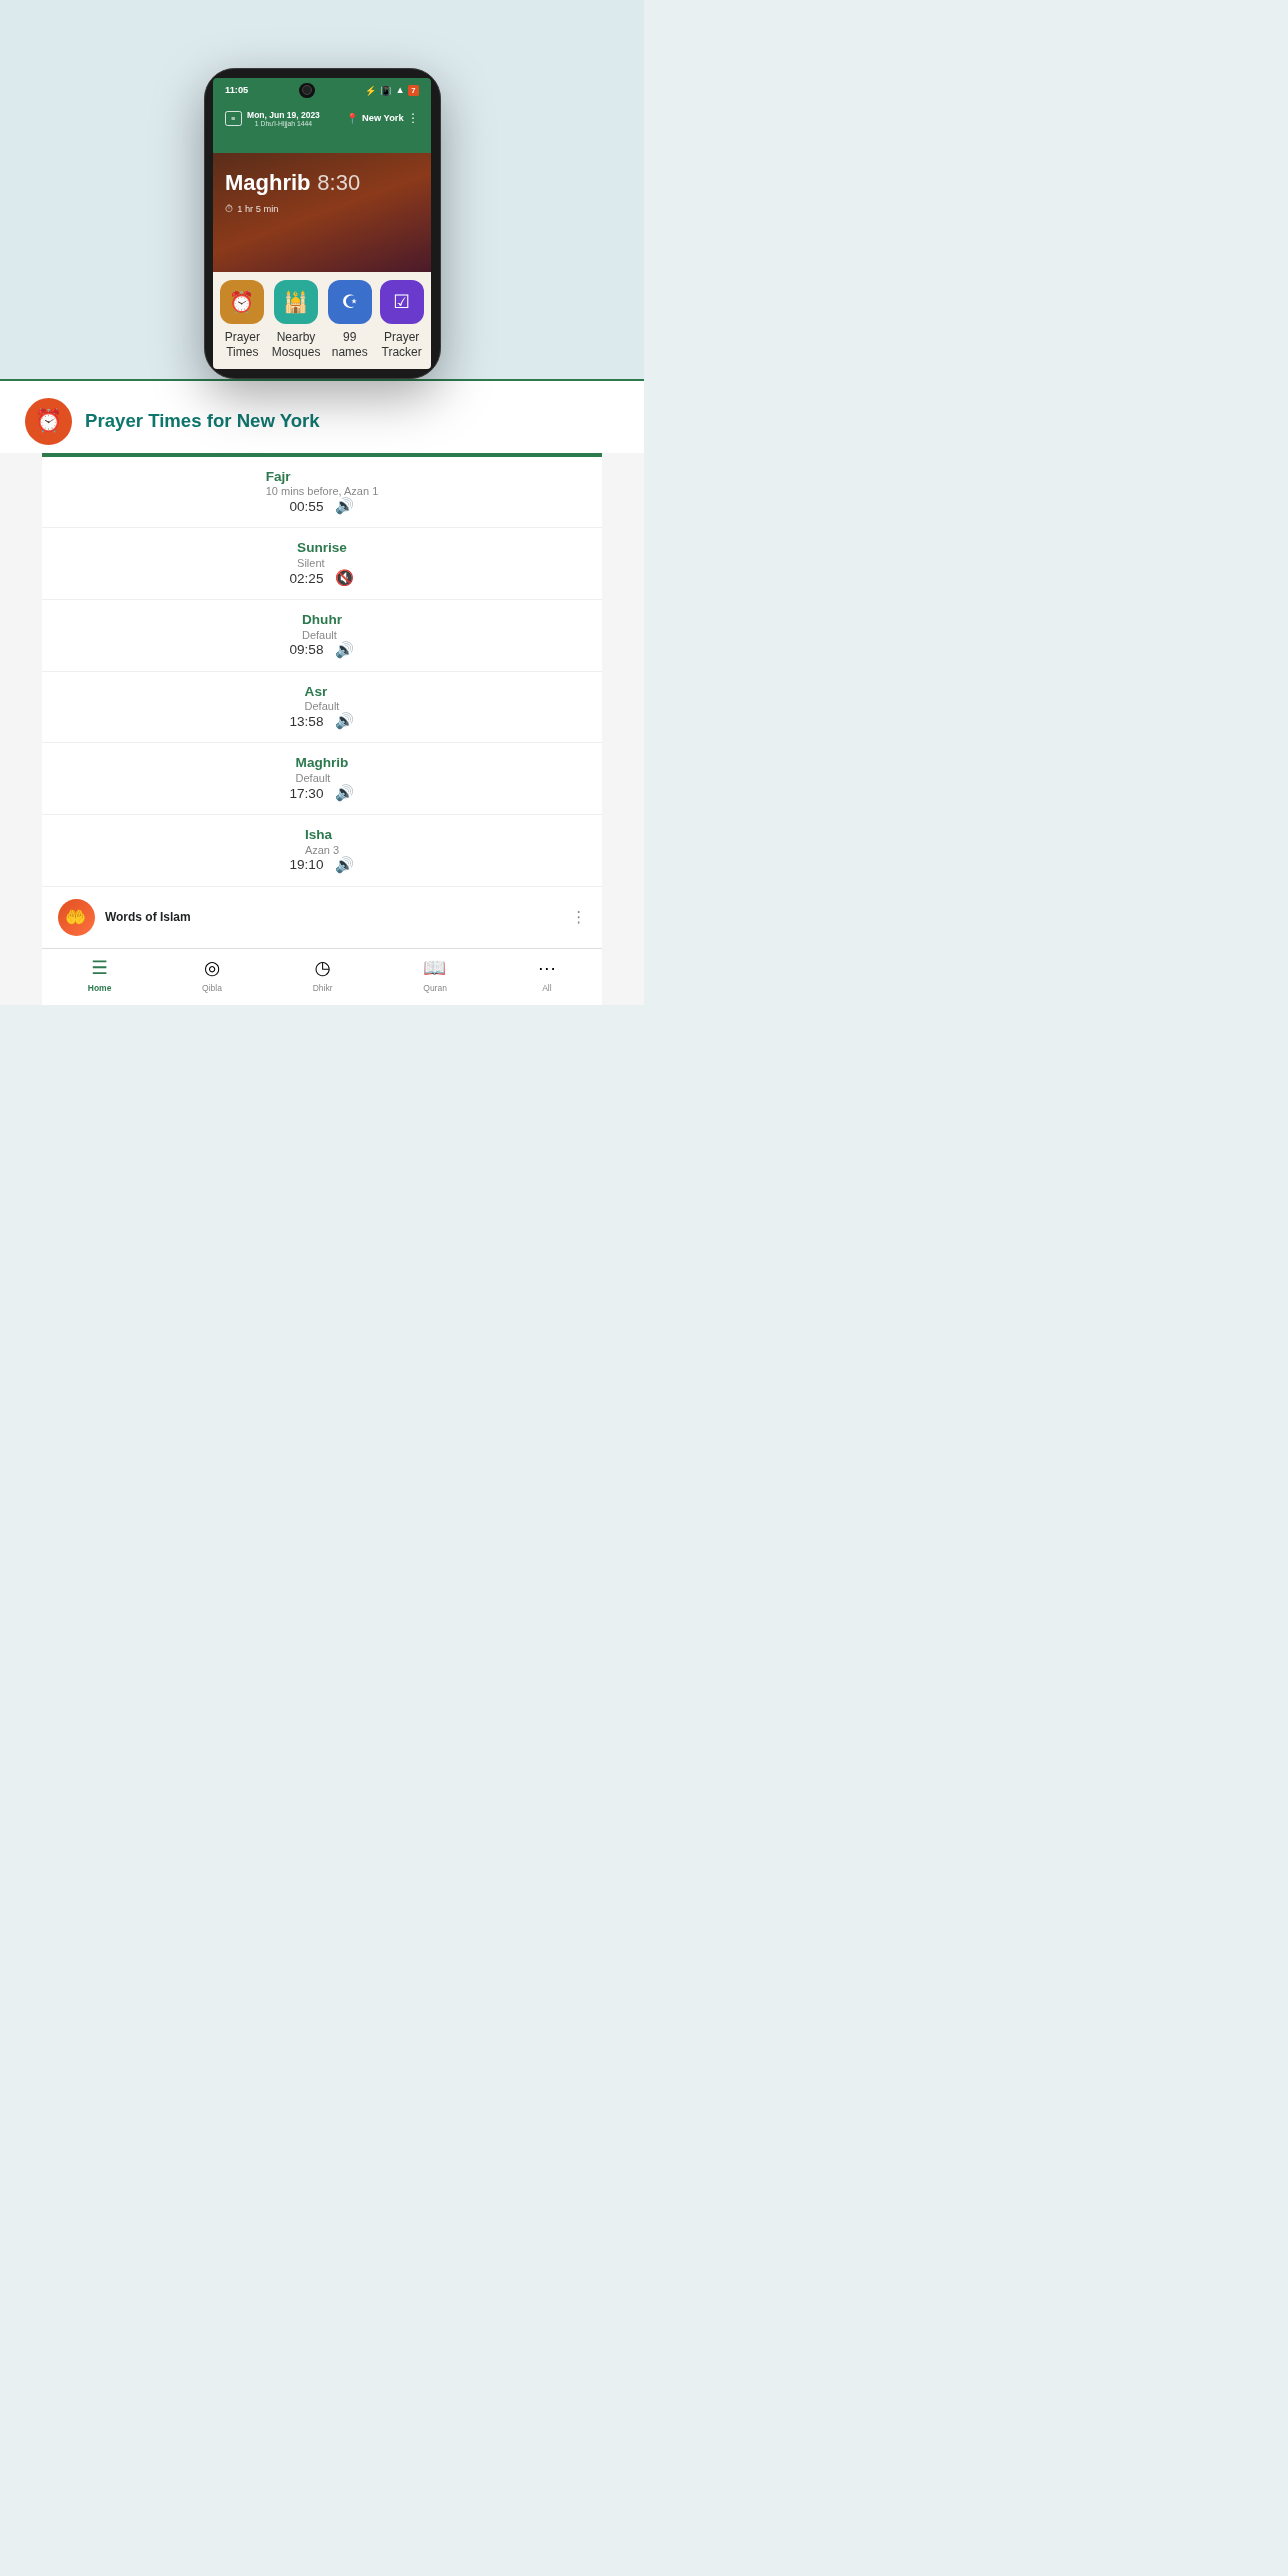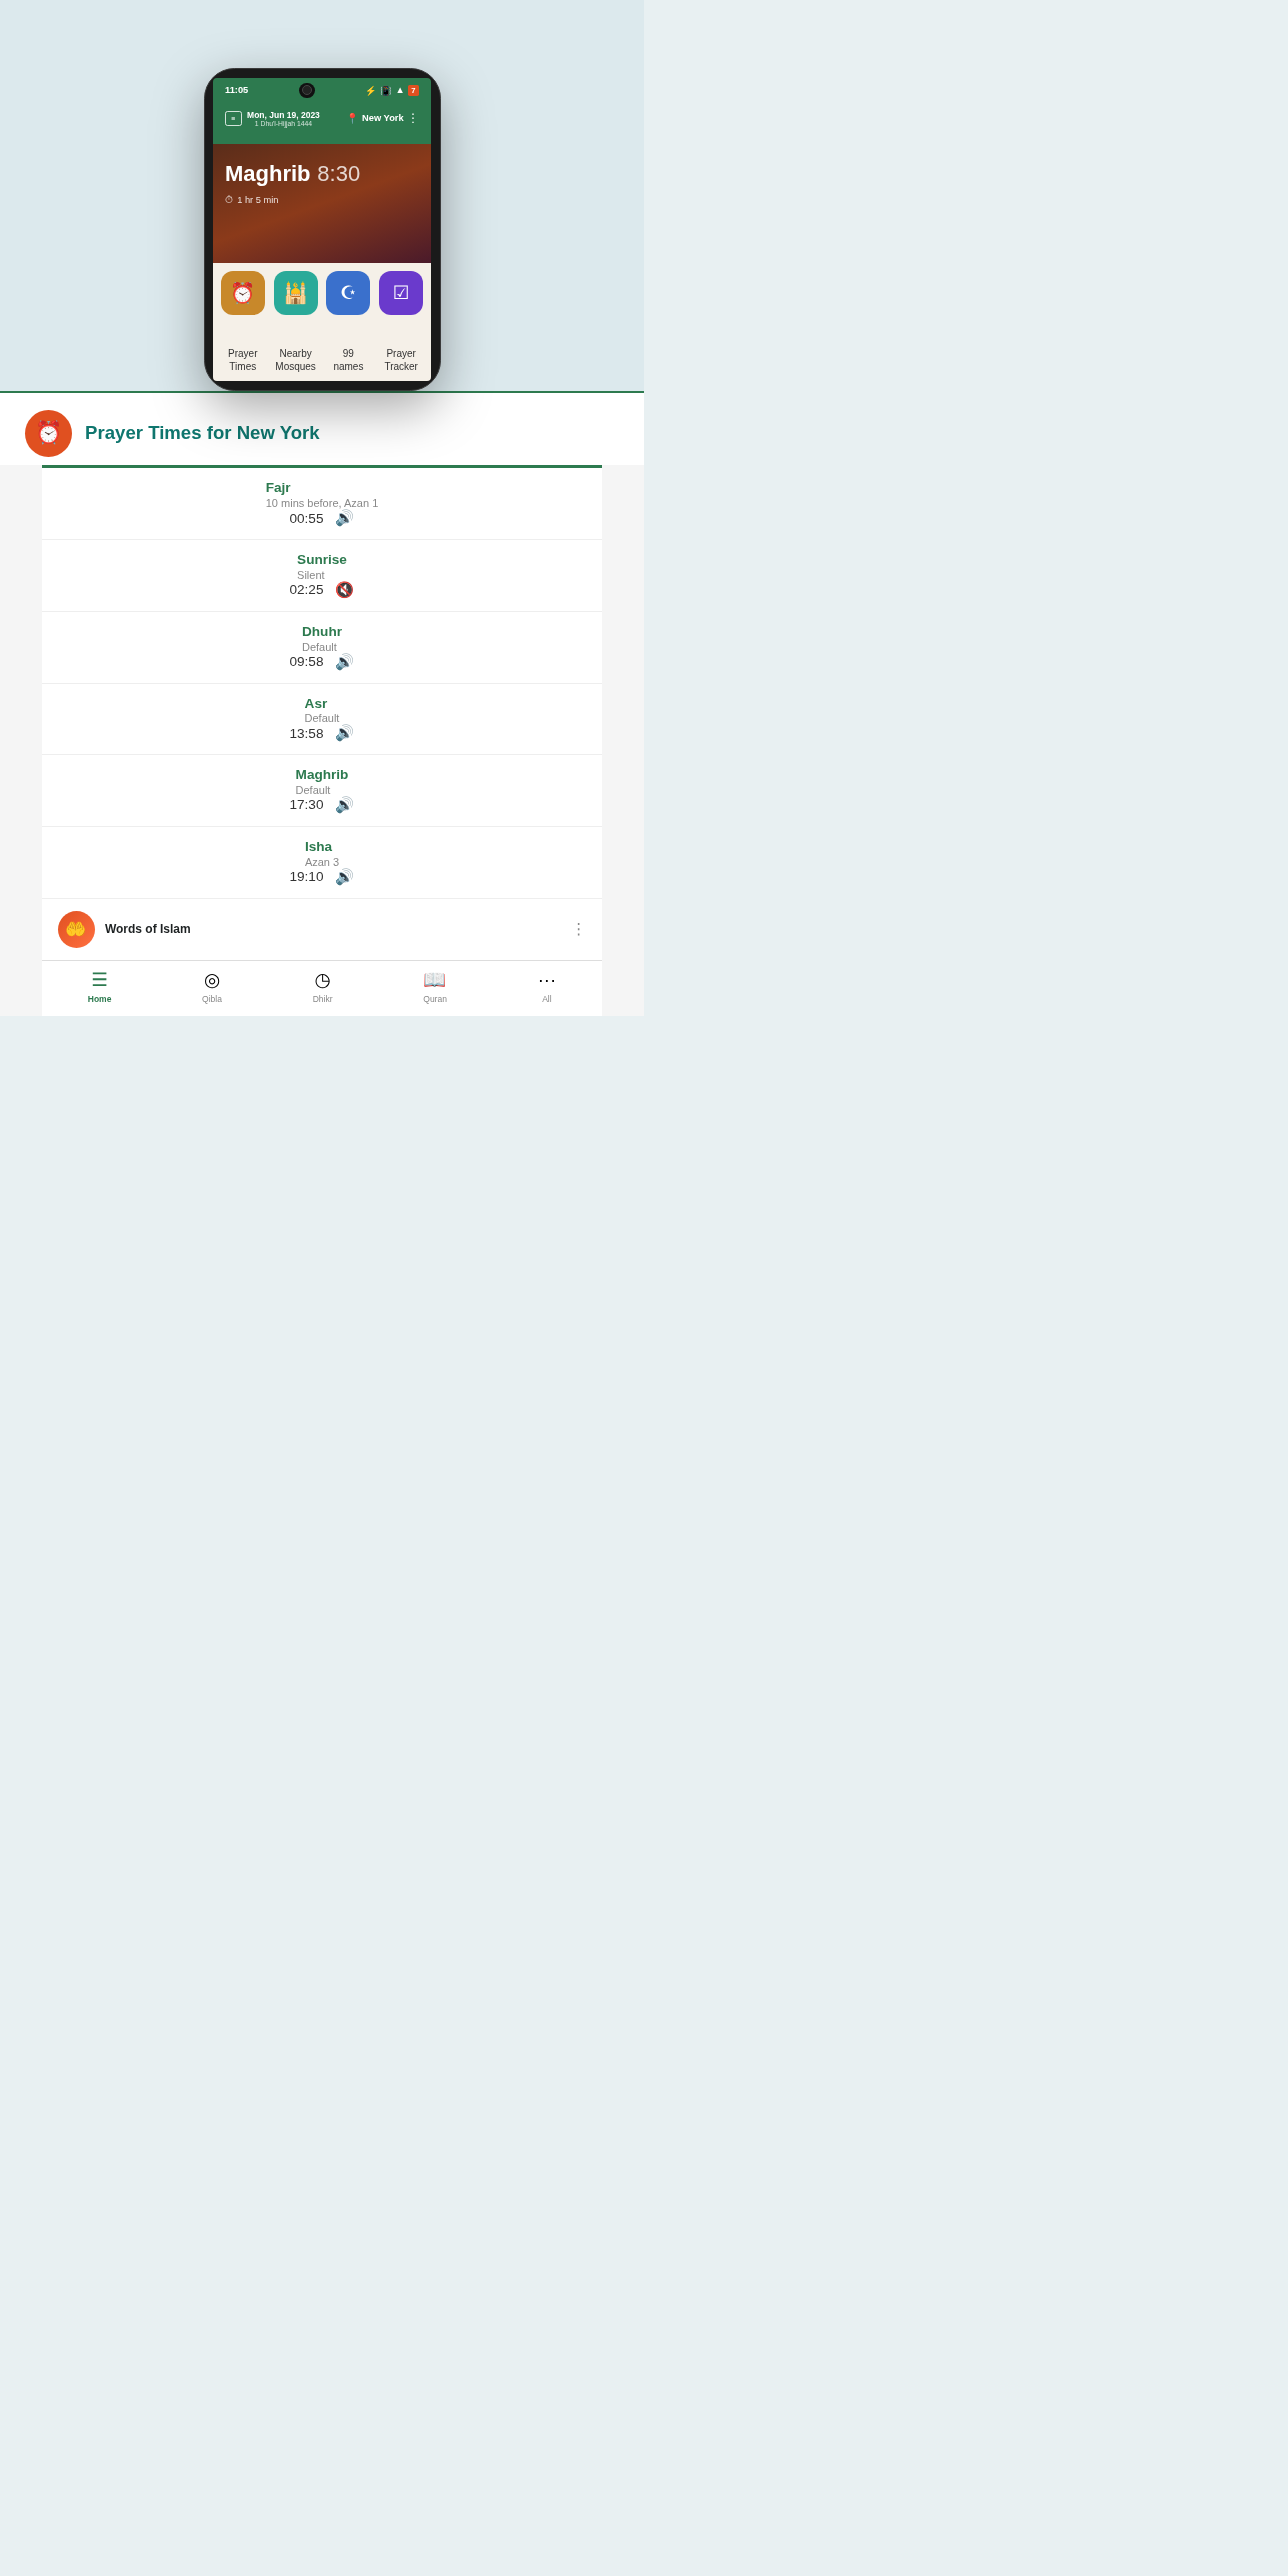--- a/index.html
+++ b/index.html
@@ -81,21 +81,21 @@
     
     .app-header {
       background: #2d7a4f;
       padding: 6.8px 12px 10.2px;
       color: white;
     }
     .app-header-row1 {
       display: flex;
       justify-content: space-between;
       align-items: center;
-      margin-bottom: 7px;
+      margin-bottom: 16px;
     }
     .date-block {
       display: flex;
       align-items: center;
       gap: 5.1px;
     }
     .cal-icon {
       width: 17px;
       height: 15.3px;
       border: 1.7px solid rgba(255,255,255,0.8);
@@ -191,25 +191,24 @@
       border-radius: 12px;
       display: flex;
       align-items: center;
       justify-content: center;
     }
     .feature-icon-box.gold { background: #c8882a; }
     .feature-icon-box.teal { background: #2aaa99; }
     .feature-icon-box.blue { background: #3a70cc; }
     .feature-icon-box.purple { background: #6a3acc; }
     .feature-label {
-      font-size: 10px;
+      font-size: 12px;
       color: #333;
       text-align: center;
       line-height: 1.3;
-      margin-top: 26px;
     }
 
     
     .middle-section {
       background: white;
       border-top: 2.5px solid #2d7a4f;
       padding: 17px 25.4px 8.5px;
       display: flex;
       align-items: center;
       gap: 12.7px;

